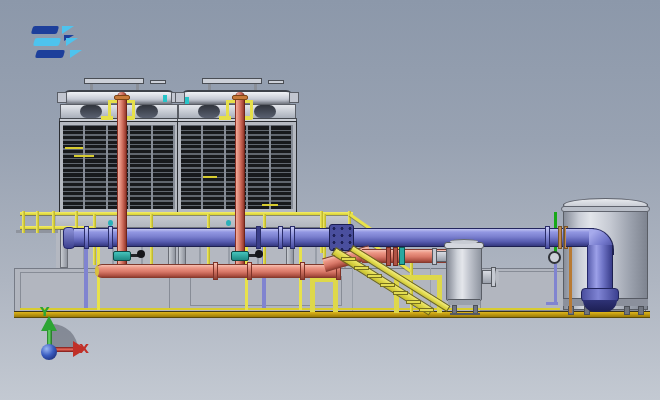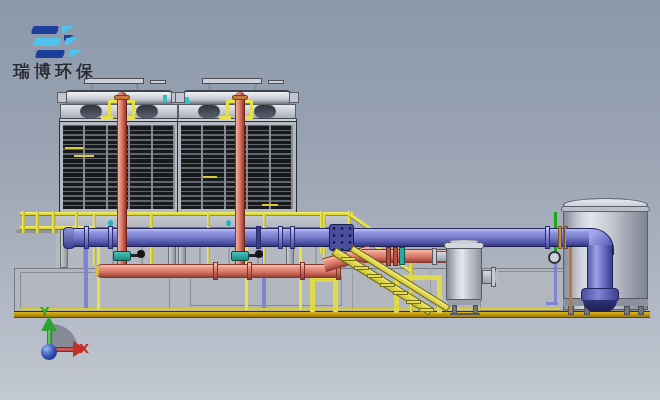--- a/index.html
+++ b/index.html
@@ -224,15 +224,14 @@
 
   <div class="abs" style="left:30px;top:26px;width:60px;height:36px">
     <div class="abs" style="left:2px;top:0;width:26px;height:8px;border-radius:2px;background:#1d3f9b;transform:skewX(-16deg)"></div>
     <div class="abs" style="left:32px;top:0;width:12px;height:8px;background:#4ec3ee;clip-path:polygon(0 0,100% 0,0 100%)"></div>
     <div class="abs" style="left:34px;top:9px;width:10px;height:6px;background:#1d3f9b;clip-path:polygon(0 0,100% 0,0 100%)"></div>
     <div class="abs" style="left:4px;top:12px;width:26px;height:8px;border-radius:2px;background:#4ec3ee;transform:skewX(-16deg)"></div>
     <div class="abs" style="left:36px;top:12px;width:12px;height:8px;background:#4ec3ee;clip-path:polygon(0 0,100% 0,0 100%)"></div>
     <div class="abs" style="left:6px;top:24px;width:28px;height:8px;border-radius:2px;background:#1d3f9b;transform:skewX(-16deg)"></div>
     <div class="abs" style="left:40px;top:24px;width:12px;height:8px;background:#4ec3ee;clip-path:polygon(0 0,100% 0,0 100%)"></div>
   </div>
-  <div class="abs txt" style="left:13px;top:60px;font-size:17px;font-weight:bold;letter-spacing:4px;color:#2b2c34;text-shadow:0 1px 0 rgba(205,210,220,.45)">瑞博环保</div>
 
 </div>
 
 </body></html>

